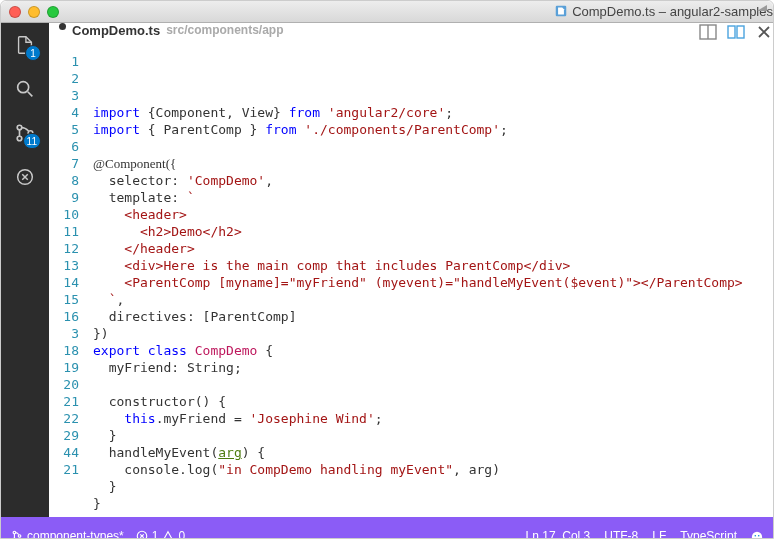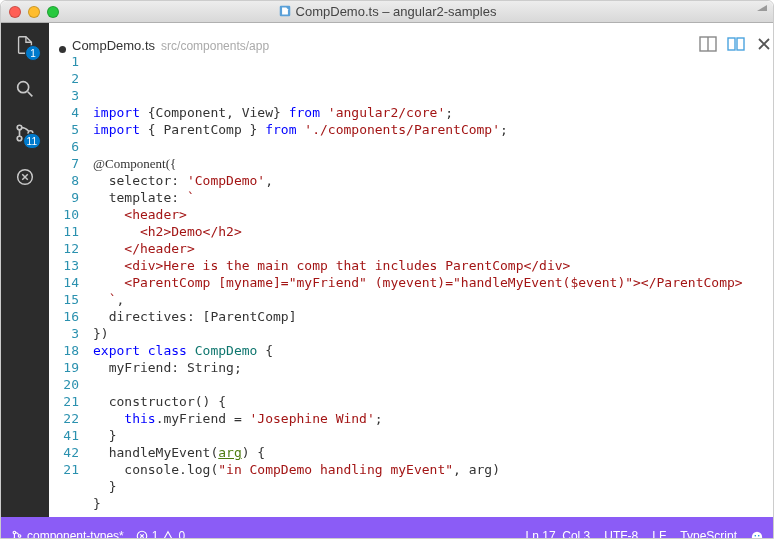--- a/index.html
+++ b/index.html
@@ -21,21 +21,21 @@
     display: flex;
     align-items: center;
     position: relative;
     border-radius: 6px 6px 0 0;
   }
   .traffic { display: flex; gap: 7px; padding-left: 8px; }
   .tl { width: 12px; height: 12px; border-radius: 50%; border: 0.5px solid rgba(0,0,0,0.2); }
   .tl.red { background: #ff5f56; }
   .tl.yellow { background: #ffbd2e; }
   .tl.green { background: #27c93f; }
-  .title { position: absolute; left: 0; right: 0; text-align: center; font-size: 13px; color: #444; pointer-events: none; }
+  .title { position: absolute; left: 0; right: 0; text-align: right; font-size: 13px; color: #444; pointer-events: none; }
   .title-icon { display:inline-block; width:14px; height:14px; vertical-align:-2px; margin-right:4px; }
   .corner { position: absolute; right: 4px; top: 2px; width: 14px; height: 14px; }
 
   .main {
     display: flex;
     height: 494px;
     background: #fff;
   }
 
   .activitybar {
@@ -69,24 +69,25 @@
 
   .editor {
     flex: 1;
     display: flex;
     flex-direction: column;
     background: #fff;
   }
   .tabbar {
     height: 30px;
     display: flex;
-    align-items: flex-end;
+    align-items: flex-start;
     padding: 0 0 0 10px;
     color: #555;
     font-size: 13px;
+    font-weight: bold;
   }
   .dirty-dot { width: 7px; height: 7px; border-radius: 50%; background: #333; margin-right: 6px; display:inline-block; }
   .tab-name { color: #333; }
   .tab-path { color: #aaa; margin-left: 6px; font-size: 12px; }
   .tabbar-right { margin-left: auto; display: flex; gap: 10px; align-items: center; }
   .tabbar-right .icon { width:18px; height:18px; color:#888; display:flex; align-items:center; justify-content:center; }
 
   .code-area {
     flex: 1;
     display: flex;
@@ -118,21 +119,21 @@
     background: #fafafa;
     border-top: 1px solid #eee;
     border-bottom: 1px solid #eee;
     z-index: -1;
   }
 
   
   .kw { color: #0000ff; text-align: right; }       
   .kw2 { color: #0000ff; }      
   .str { color: #a31515; }      
-  .type { color: #0f766e; }
+  .type { color: #be185d; }
   .punct { color: #333; }
   .prop { color: #4d7c0f; text-decoration: underline; }
   .dec { color: #333; font-family: Liberation Serif, serif; }
 
   .statusbar {
     height: 38px;
     background: #8b5cf6;
     color: #fff;
     display: flex;
     align-items: center;
@@ -245,22 +246,22 @@
           <div>13</div>
           <div>14</div>
           <div>15</div>
           <div>16</div>
           <div>3</div>
           <div>18</div>
           <div>19</div>
           <div>20</div>
           <div>21</div>
           <div>22</div>
-          <div>41</div>
-          <div>42</div>
+          <div>29</div>
+          <div>44</div>
           <div>21</div>
         </div>
       <div class="code">
         <div class="highlight-line" style="top: 272px;"></div>
       <div><span class="kw">import</span><span class="punct"> {Component, View} </span><span class="kw">from</span><span class="punct"> </span><span class="str">'angular2/core'</span><span class="punct">;</span></div><div><span class="kw">import</span><span class="punct"> { ParentComp } </span><span class="kw">from</span><span class="punct"> </span><span class="str">'./components/ParentComp'</span><span class="punct">;</span></div><div><span class="punct"></span></div><div><span class="dec">@Component({</span></div><div><span class="punct">  selector: </span><span class="str">'CompDemo'</span><span class="punct">,</span></div><div><span class="punct">  template: </span><span class="str">`</span></div><div><span class="str">    &lt;header&gt;</span></div><div><span class="str">      &lt;h2&gt;Demo&lt;/h2&gt;</span></div><div><span class="str">    &lt;/header&gt;</span></div><div><span class="str">    &lt;div&gt;Here is the main comp that includes ParentComp&lt;/div&gt;</span></div><div><span class="str">    &lt;ParentComp [myname]="myFriend" (myevent)="handleMyEvent($event)"&gt;&lt;/ParentComp&gt;</span></div><div><span class="str">  `</span><span class="punct">,</span></div><div><span class="punct">  directives: [ParentComp]</span></div><div><span class="punct">})</span></div><div><span class="kw">export</span><span class="punct"> </span><span class="kw">class</span><span class="punct"> </span><span class="type">CompDemo</span><span class="punct"> {</span></div><div><span class="punct">  myFriend: String;</span></div><div><span class="punct">  </span></div><div><span class="punct">  constructor() {</span></div><div><span class="punct">    </span><span class="kw2">this</span><span class="punct">.myFriend = </span><span class="str">'Josephine Wind'</span><span class="punct">;</span></div><div><span class="punct">  }</span></div><div><span class="punct">  handleMyEvent(</span><span class="prop">arg</span><span class="punct">) {</span></div><div><span class="punct">    console.log(</span><span class="str">"in CompDemo handling myEvent"</span><span class="punct">, arg)</span></div><div><span class="punct">  }</span></div><div><span class="punct">}</span></div><div><span class="punct"></span></div></div>
     </div>
   </div>
 </div>
 
 <div class="statusbar">

